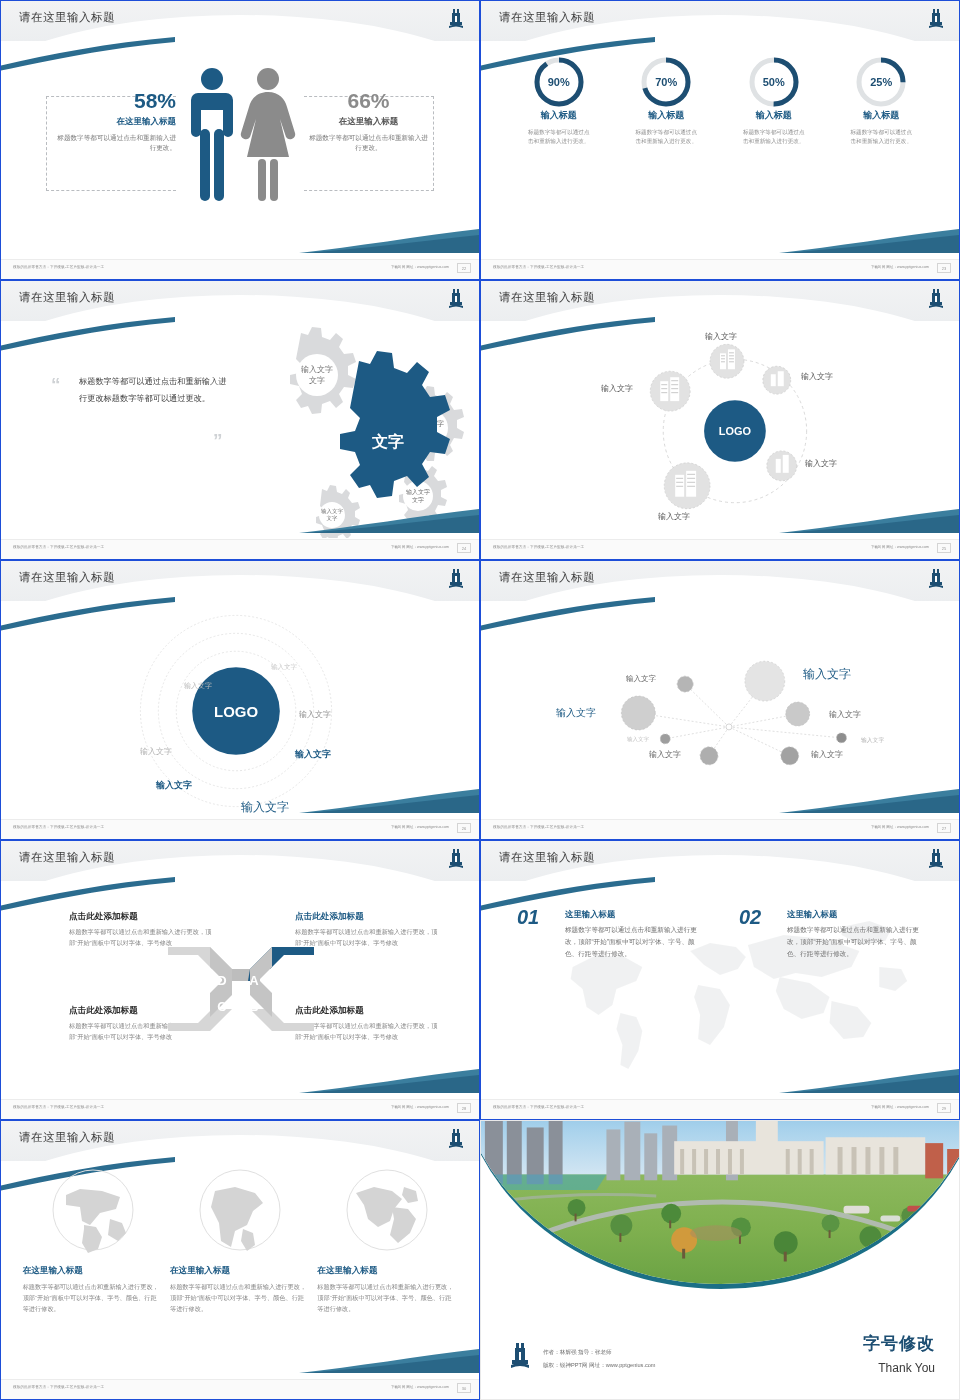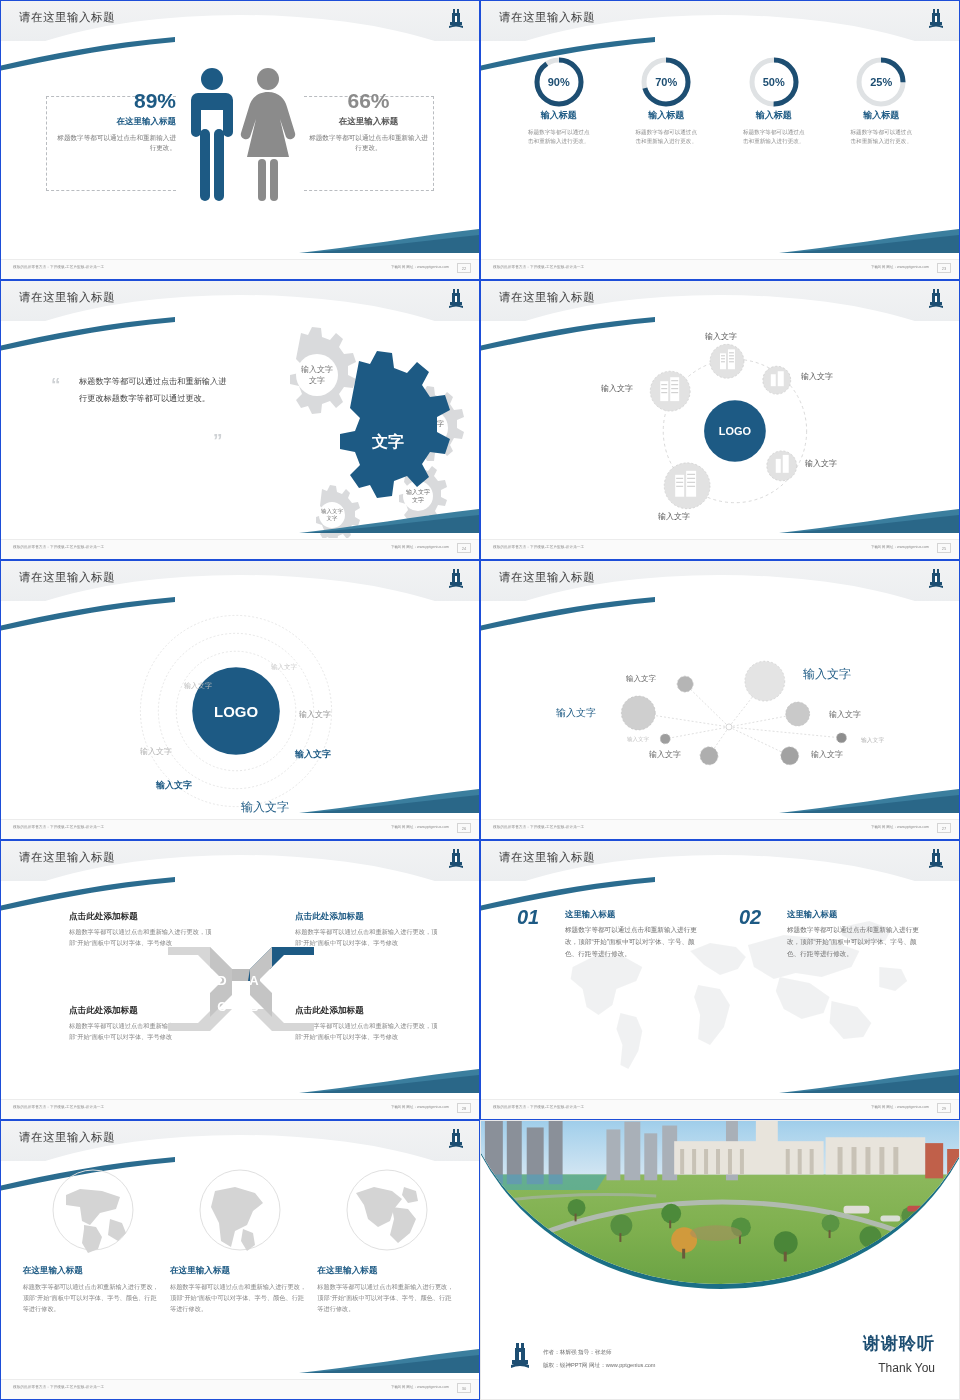--- a/index.html
+++ b/index.html
@@ -147,21 +147,21 @@
         <rect x="8" y="9" width="2" height="6" fill="#fff"></rect>
       <rect x="3" y="15" width="12" height="3" fill="#1d4e72"></rect>
         <path d="M2 19 Q9 16 16 19 L16 21 Q9 18 2 21 Z" fill="#1d4e72"></path>
     </svg>
 
     <div class="body">
       <div class="s1-wrap">
         <div class="s1-dash-l"></div>
         <div class="s1-dash-r"></div>
         <div class="s1-col left">
-          <div class="pct blue">89%</div>
+          <div class="pct blue">58%</div>
           <div class="s1-sub blue">在这里输入标题</div>
           <div class="s1-desc">标题数字等都可以通过点击和重新输入进行更改。</div>
         </div>
         <div class="s1-col right">
           <div class="pct gray">66%</div>
           <div class="s1-sub gray">在这里输入标题</div>
           <div class="s1-desc">标题数字等都可以通过点击和重新输入进行更改。</div>
         </div>
         <svg class="figs" viewBox="0 0 130 160">
           <g fill="#1d5a84">
@@ -865,17 +865,17 @@
         <rect x="12" y="2" width="3" height="5" fill="#1d4e72"></rect>
       <rect x="6" y="7" width="10" height="12" fill="#1d4e72"></rect>
         <rect x="10" y="11" width="2" height="8" fill="#fff"></rect>
       <rect x="3" y="19" width="16" height="4" fill="#1d4e72"></rect>
         <path d="M2 24 Q11 20 20 24 L20 27 Q11 23 2 27 Z" fill="#1d4e72"></path>
     </svg>
     <div class="cred">
       <div>作者：林辉强    指导：张老师</div>
       <div>版权：锐神PPT网    网址：www.pptgenius.com</div>
     </div>
-    <div class="ty-zh">谢谢聆听</div>
+    <div class="ty-zh">字号修改</div>
     <div class="ty-en">Thank You</div>
   </div>
 
 </div>
 
 </body></html>

